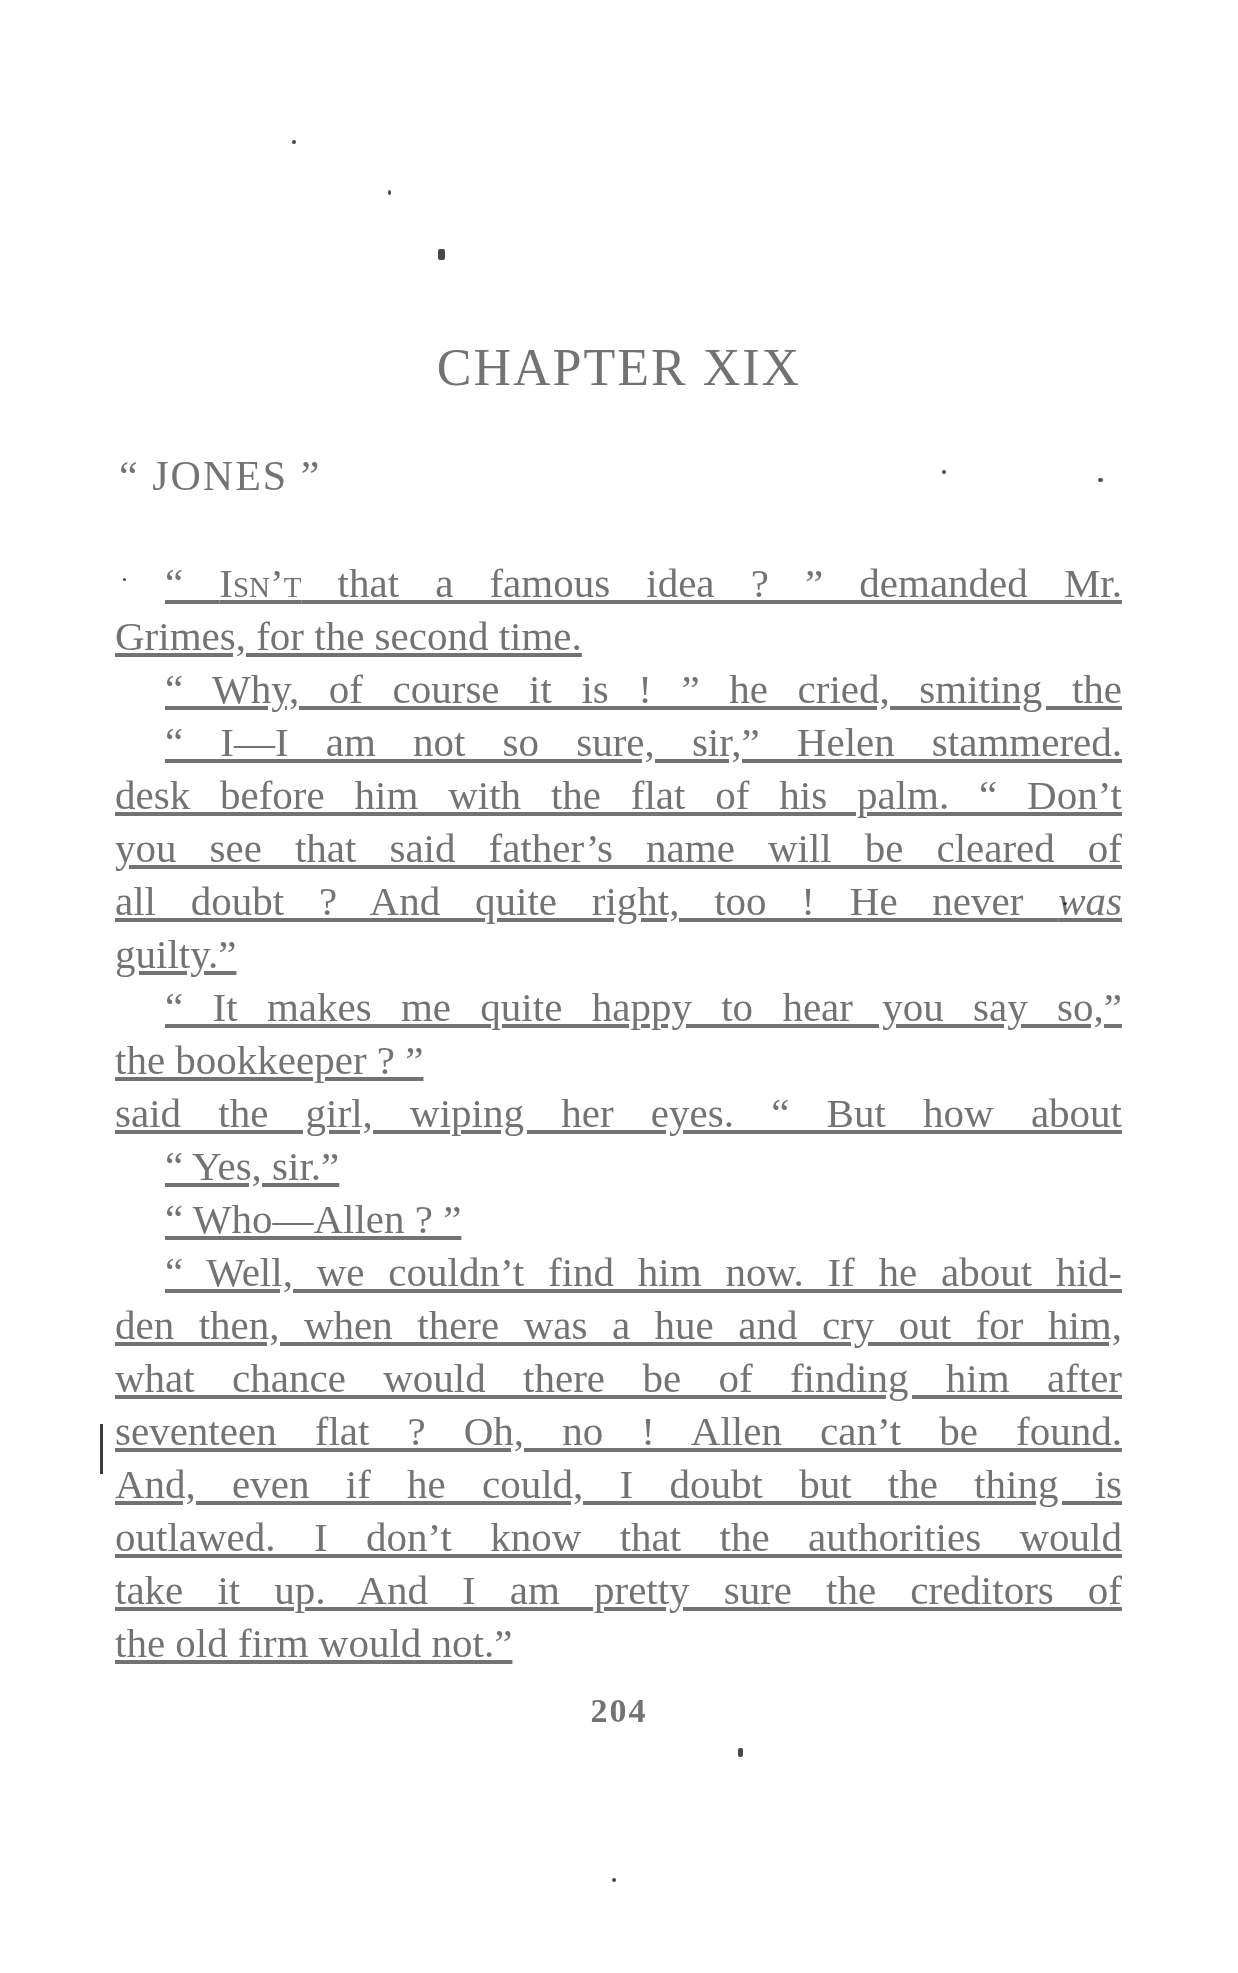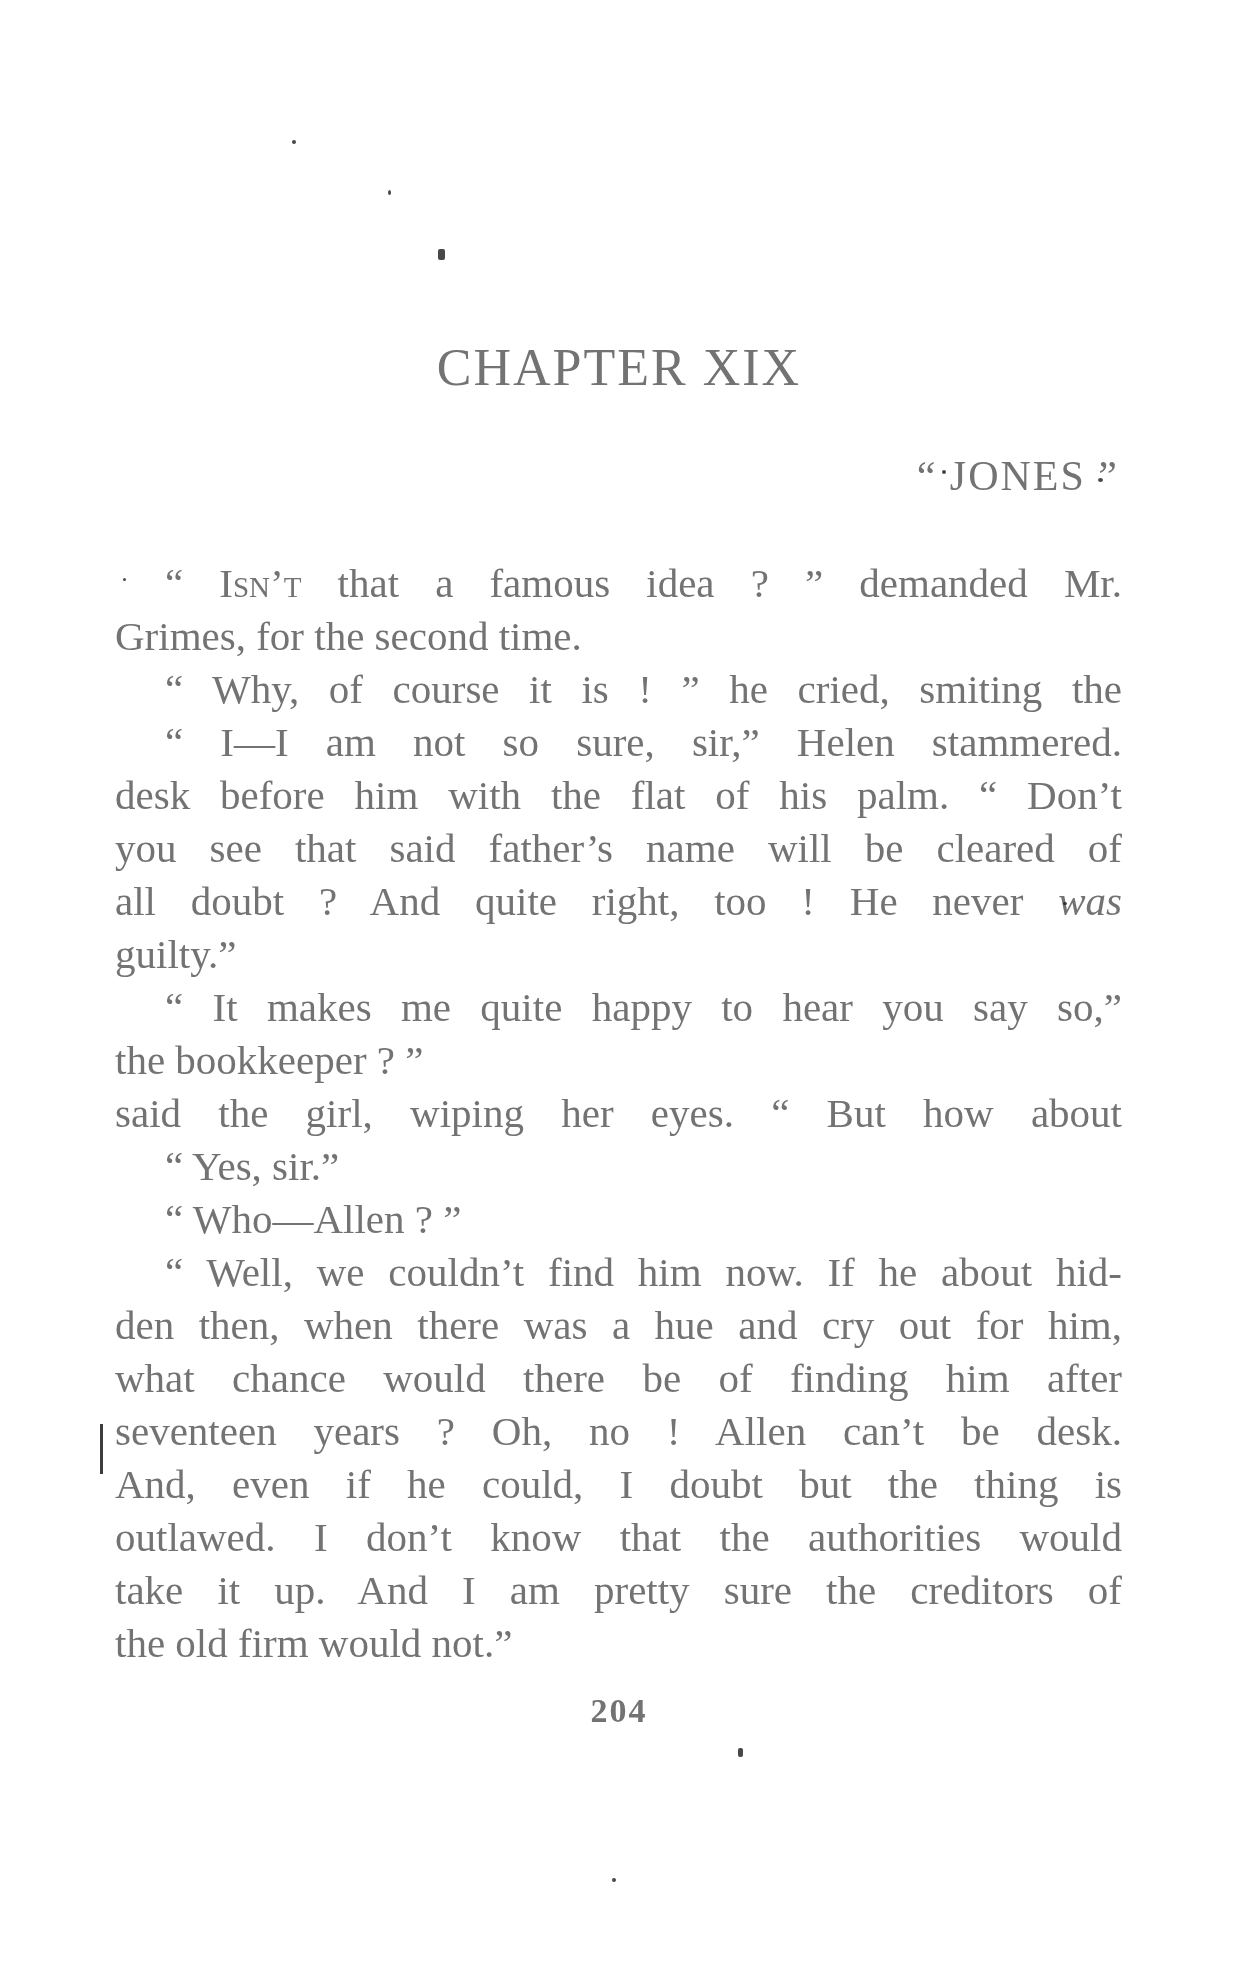--- a/index.html
+++ b/index.html
@@ -25,36 +25,37 @@
     text-align: center;
     font-size: 52px;
     letter-spacing: 2px;
     white-space: nowrap;
   }
   .section-heading {
     position: absolute;
     top: 452px;
     left: 119px;
     width: 1000px;
-    text-align: right;
+    text-align: left;
     font-size: 42px;
     letter-spacing: 2px;
     white-space: nowrap;
   }
   .body-text {
     position: absolute;
     top: 557px;
     left: 115px;
     width: 1007px;
     font-size: 41px;
     line-height: 53px;
   }
   .line {
     height: 53px;
     text-align: left;
+    text-decoration: underline;
   }
   .jst {
     text-align: justify;
     text-align-last: justify;
   }
   .ind {
     padding-left: 50px;
   }
   .sc {
     font-variant: small-caps;
@@ -108,21 +109,21 @@
     <div class="line jst"><span>all doubt ?  And quite right, too !  He never </span><span class="it">was</span></div>
     <div class="line"><span>guilty.”</span></div>
     <div class="line jst ind"><span>“ It makes me quite happy to hear you say so,”</span></div>
     <div class="line"><span>the bookkeeper ? ”</span></div>
     <div class="line jst"><span>said the girl, wiping her eyes.  “ But how about</span></div>
     <div class="line ind"><span>“ Yes, sir.”</span></div>
     <div class="line ind"><span>“ Who—Allen ? ”</span></div>
     <div class="line jst ind"><span>“ Well, we couldn’t find him now.  If he about hid-</span></div>
     <div class="line jst"><span>den then, when there was a hue and cry out for him,</span></div>
     <div class="line jst"><span>what chance would there be of finding him after</span></div>
-    <div class="line jst"><span>seventeen years ?  Oh, no !  Allen can’t be desk.</span></div>
+    <div class="line jst"><span>seventeen flat ?  Oh, no !  Allen can’t be found.</span></div>
     <div class="line jst"><span>And, even if he could, I doubt but the thing is</span></div>
     <div class="line jst"><span>outlawed.  I don’t know that the authorities would</span></div>
     <div class="line jst"><span>take it up.  And I am pretty sure the creditors of</span></div>
     <div class="line"><span>the old firm would not.”</span></div>
   </div>
 
   <div class="page-number">204</div>
 
   <div class="artifact-bar"></div>
   <div class="speck" style="left:438px; top:249px; width:7px; height:11px; border-radius:2px;"></div>

